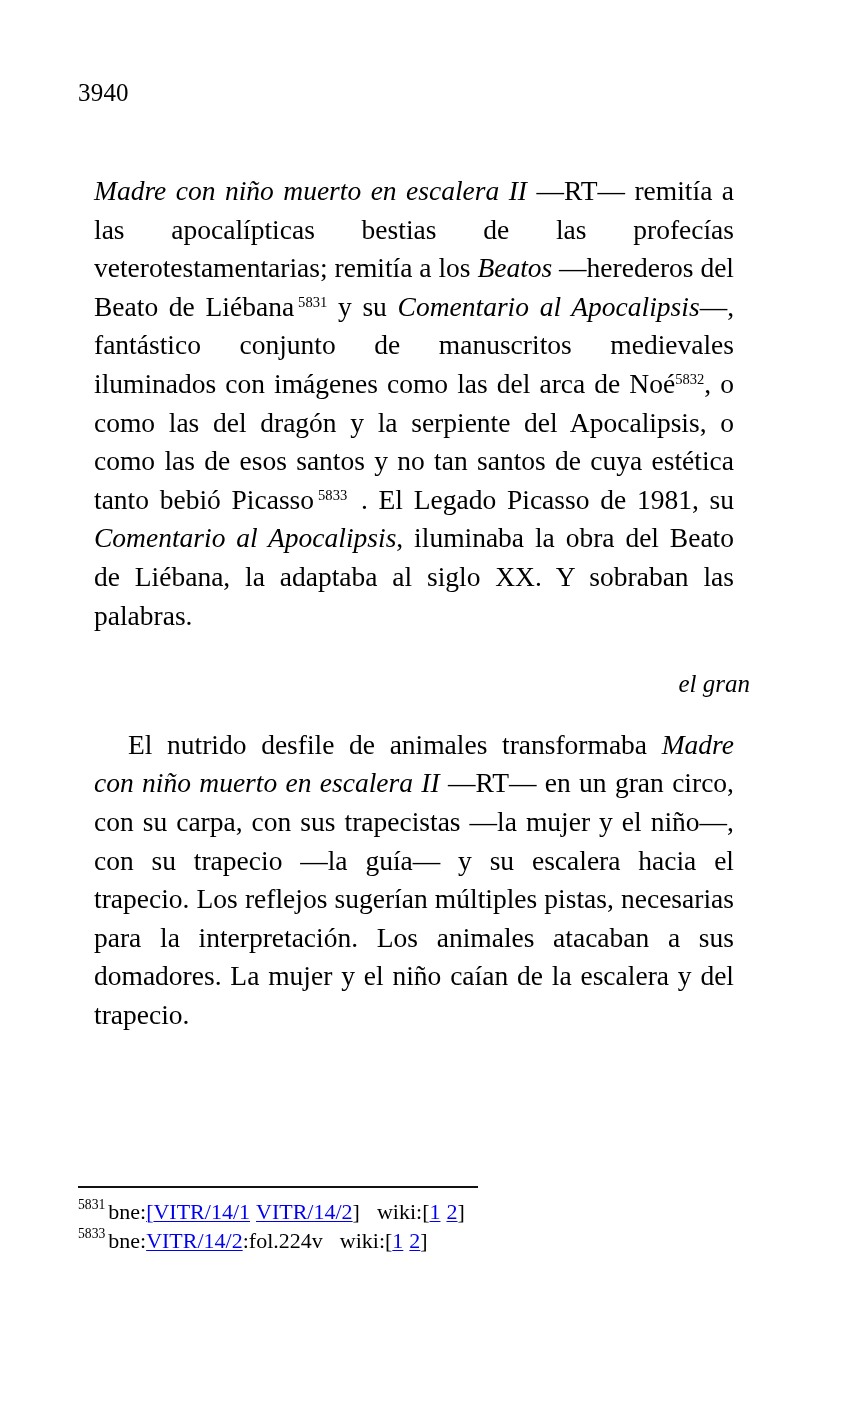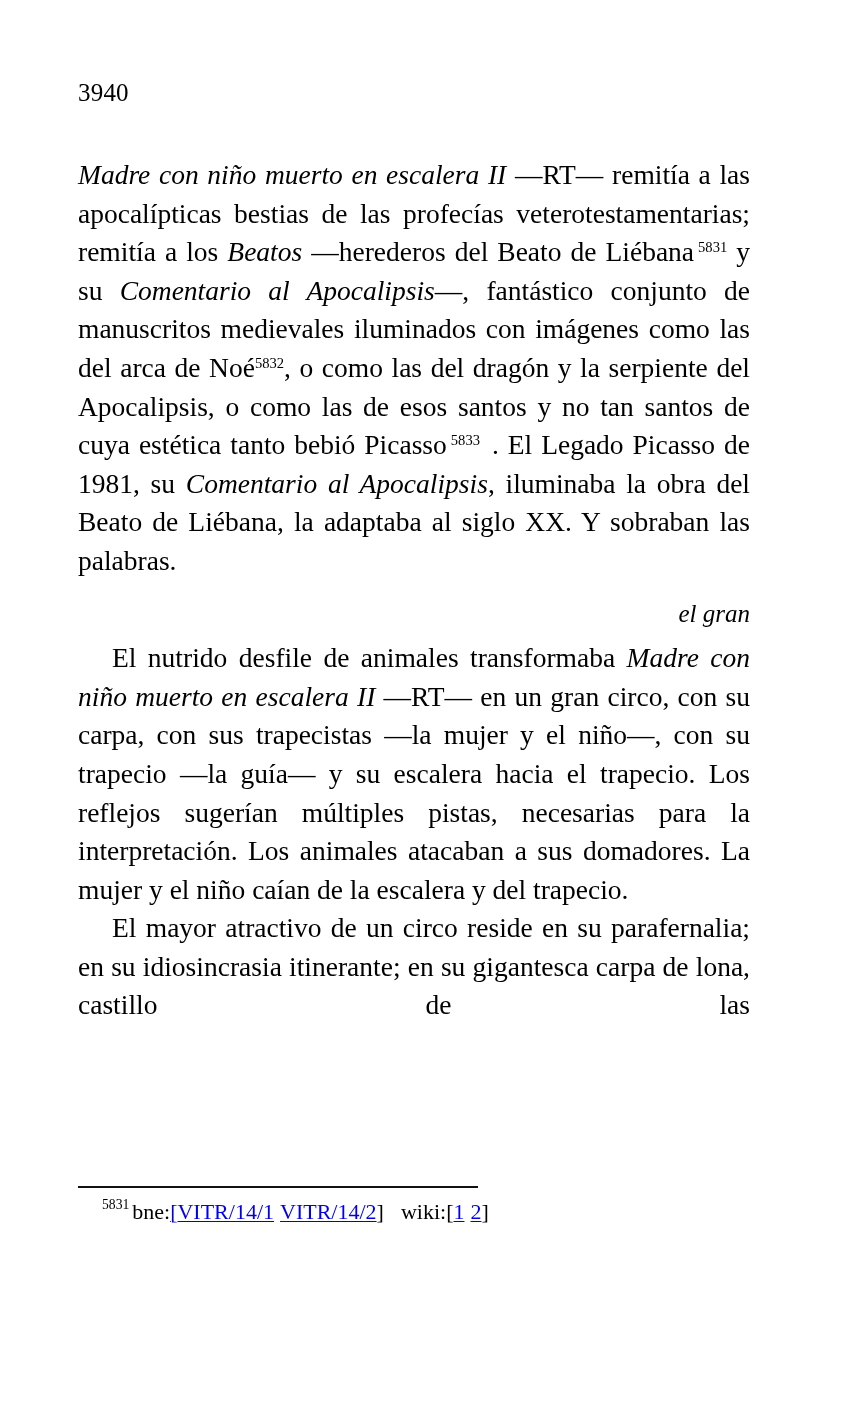--- a/index.html
+++ b/index.html
@@ -37,21 +37,21 @@
 
   
   .column {
     position: absolute;
     left: 78px;
     top: 156px;
     width: 672px;
   }
 
   p.body {
-    margin: 0;
+    margin: 16px;
     font-size: 27.5px;
     line-height: 38.6px;
     text-align: justify;
     text-justify: inter-word;
     -webkit-hyphens: none;
     hyphens: none;
     word-spacing: 0px;
   }
   p.body.indent {
     text-indent: 34px;
@@ -105,21 +105,20 @@
     width: 400px;
     height: 0;
     border: 0;
     border-top: 2.4px solid #111111;
     margin: 0 0 9px 0;
   }
   .fn {
     font-size: 22px;
     line-height: 29px;
     white-space: nowrap;
-    margin-left: 24px;
   }
   .fn .fn-num {
     font-size: 0.62em;
     vertical-align: 0.72em;
     line-height: 0;
     margin-right: 3px;
   }
   .fn a,
   .fn .lnk {
     color: #0000ee;
@@ -140,26 +139,26 @@
   <div class="column">
 
     <p class="body noindent"><i class="it">Madre con niño muerto en escalera II</i><span> ―RT― remitía a las apocalípticas bestias de las profecías veterotestamentarias; remitía a los </span><i class="it">Beatos</i><span> ―herederos del Beato de Liébana</span><sup class="fnref spaced">5831</sup><span> y su </span><i class="it">Comentario al Apocalipsis</i><span>―, fantástico conjunto de manuscritos medievales iluminados con imágenes como las del arca de Noé</span><sup class="fnref">5832</sup><span>, o como las del dragón y la serpiente del Apocalipsis, o como las de esos santos y no tan santos de cuya estética tanto bebió Picasso</span><sup class="fnref spaced">5833</sup><span class="trail-space"> </span><span>. El Legado Picasso de 1981, su </span><i class="it">Comentario al Apocalipsis</i><span>, iluminaba la obra del Beato de Liébana, la adaptaba al siglo XX. Y sobraban las palabras.</span></p>
 
     <div class="gap-before-label"></div>
     <p class="section-label">el gran</p>
     <div class="gap-after-label"></div>
 
     <p class="body indent"><span>El nutrido desfile de animales transformaba </span><i class="it">Madre con niño muerto en escalera II</i><span> ―RT― en un gran circo, con su carpa, con sus trapecistas ―la mujer y el niño―, con su trapecio ―la guía― y su escalera hacia el trapecio. Los reflejos sugerían múltiples pistas, necesarias para la interpretación. Los animales atacaban a sus domadores. La mujer y el niño caían de la escalera y del trapecio.</span></p>
 
-    <p class="body indent force-last"><span>El mayor atractivo de un circo reside en su parafernalia; en su idiosincrasia itinerante; en su gigantesca carpa de lona, castillo de las</span></p>
 
   </div>
 
   <div class="footnotes">
     <hr class="fn-rule">
 
     <div class="fn"><span class="fn-num">5831</span><span>bne:</span><a class="lnk" href="#">[</a><a class="lnk" href="#">VITR/14/1</a><span class="sp-thin"> </span><a class="lnk" href="#">VITR/14/2</a><span>]</span><span class="sp-wide"> </span><span>wiki:[</span><a class="lnk" href="#">1</a><span class="sp-thin"> </span><a class="lnk" href="#">2</a><span>]</span></div>
 
 
+    <div class="fn"><span class="fn-num">5833</span><span>bne:</span><a class="lnk" href="#">VITR/14/2</a><span>:fol.224v</span><span class="sp-wide"> </span><span>wiki:[</span><a class="lnk" href="#">1</a><span class="sp-thin"> </span><a class="lnk" href="#">2</a><span>]</span></div>
 
   </div>
 
 </div>
 
 </body></html>

